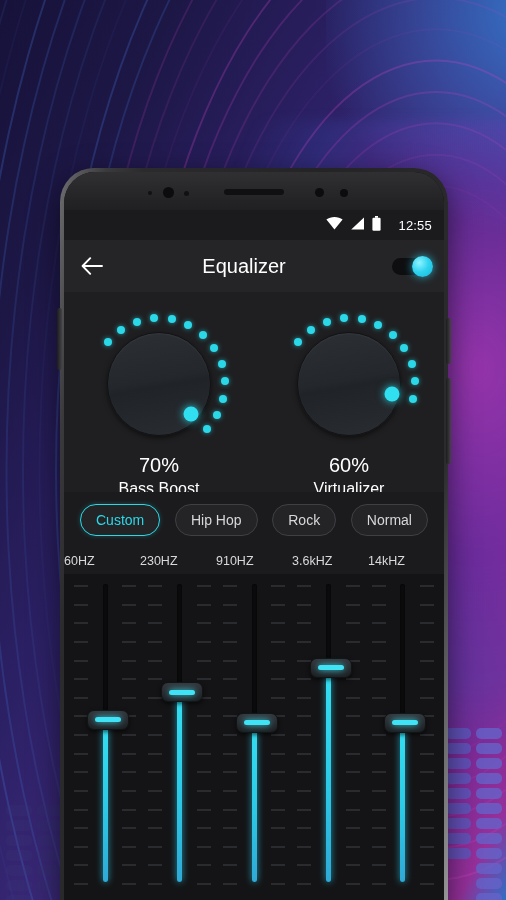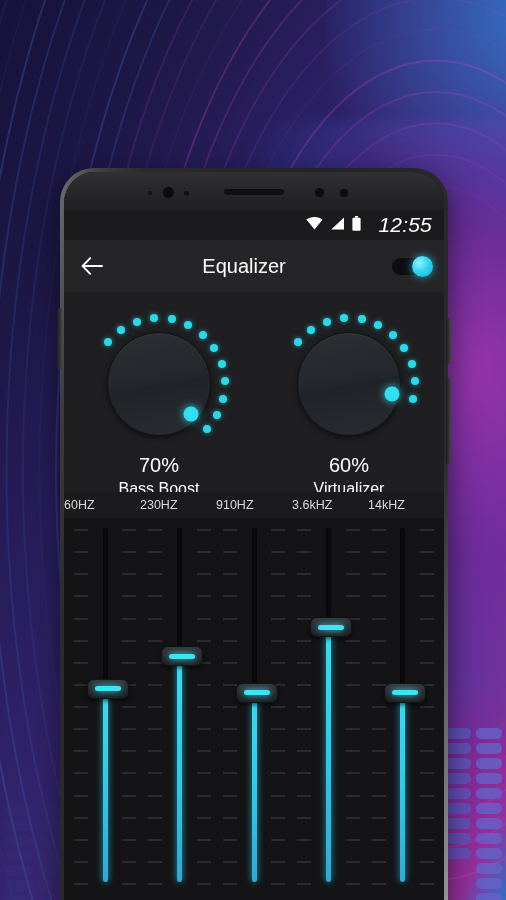--- a/index.html
+++ b/index.html
@@ -137,21 +137,21 @@
   
   #statusbar {
     height: 30px;
     display: flex; align-items: center; justify-content: flex-end;
     gap: 7px;
     padding: 0 12px 0 0;
     background: #1b1b1d;
     color: #ffffff;
     font-size: 14px;
   }
-  #statusbar .time { font-size: 21px; letter-spacing: 0.2px; margin-left: 10px; font-style: italic; }
+  #statusbar .time { font-size: 13px; letter-spacing: 0.2px; margin-left: 10px; }
 
   
   #appbar {
     height: 52px;
     display: flex; align-items: center;
     padding: 0 14px;
     background: #252527;
   }
   #back-arrow {
     width: 28px; height: 28px;
@@ -492,20 +492,26 @@
                 <div class="dot" style="left: 148.944px; top: 75.2904px;"></div>
                 <div class="dot" style="left: 147.324px; top: 92.7807px;"></div>
                 <div class="dot active" style="left: 125.882px; top: 87.8538px;"></div>
               </div>
             <div class="knob-value">60%</div>
             <div class="knob-label">Virtualizer</div>
           </div>
 
         </div>
 
+        <div id="presets">
+            <div class="pill selected">Custom</div>
+            <div class="pill">Hip Hop</div>
+            <div class="pill">Rock</div>
+            <div class="pill">Normal</div>
+          </div>
 
         <div id="freqrow">
             <div class="f">60HZ</div>
             <div class="f">230HZ</div>
             <div class="f">910HZ</div>
             <div class="f">3.6kHZ</div>
             <div class="f">14kHZ</div>
           </div>
 
         <div id="sliders">

